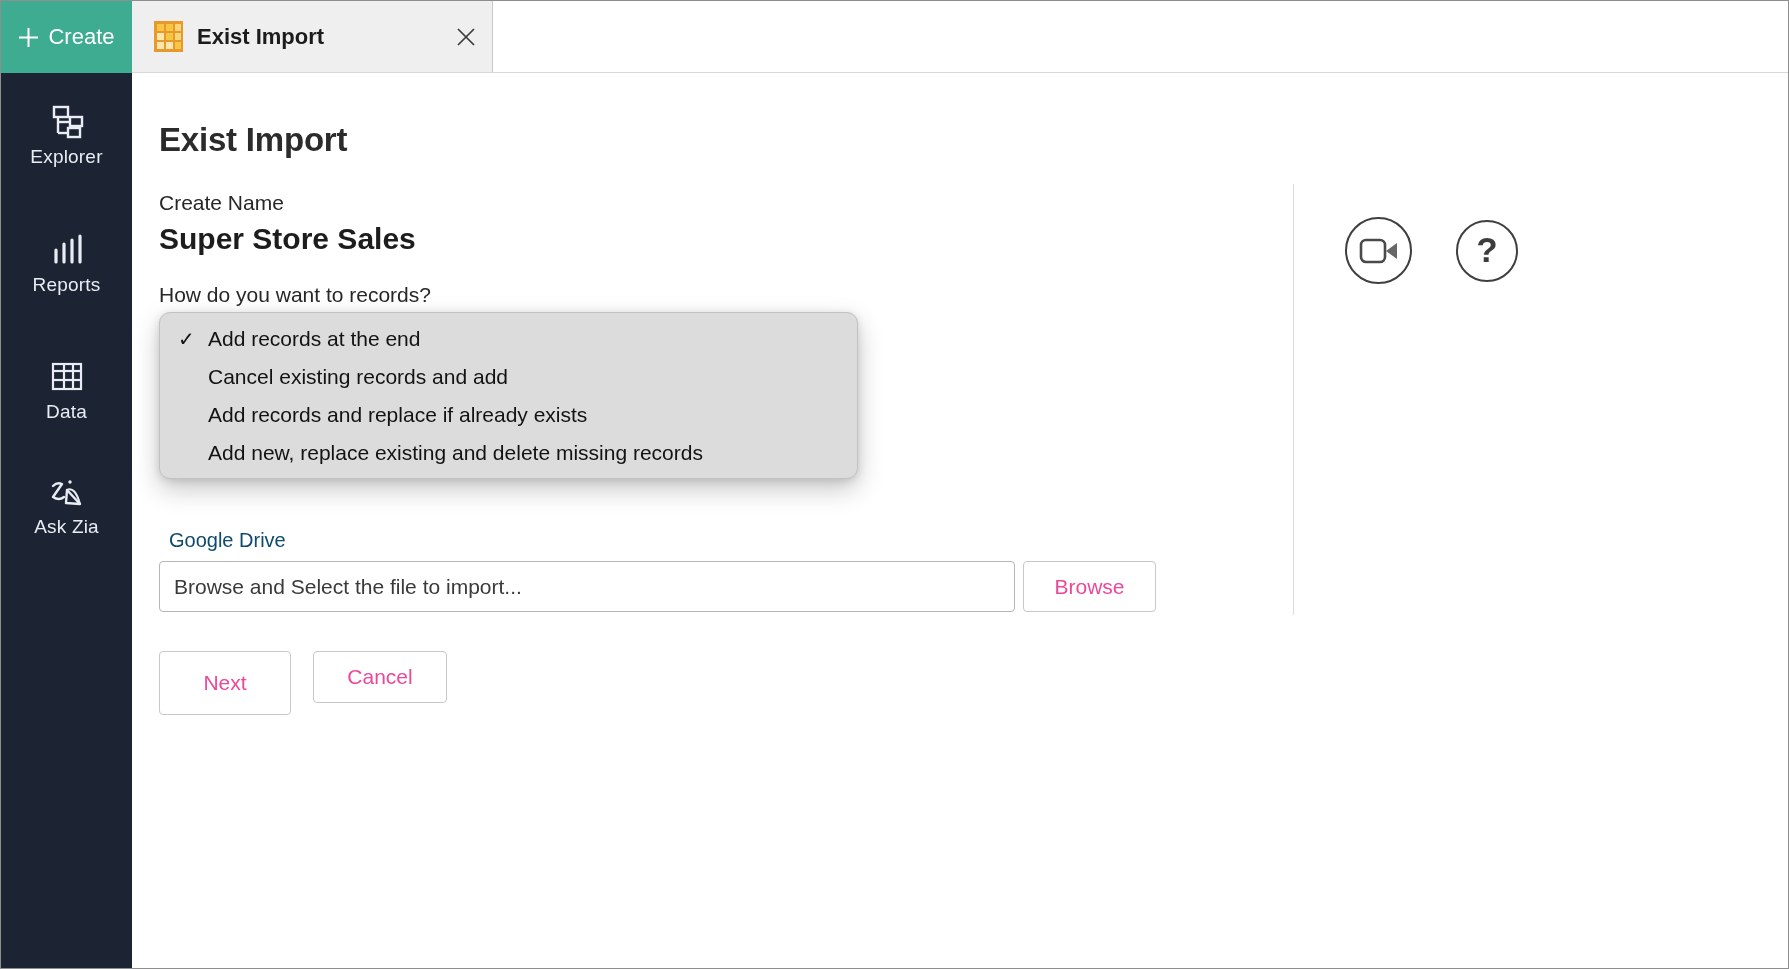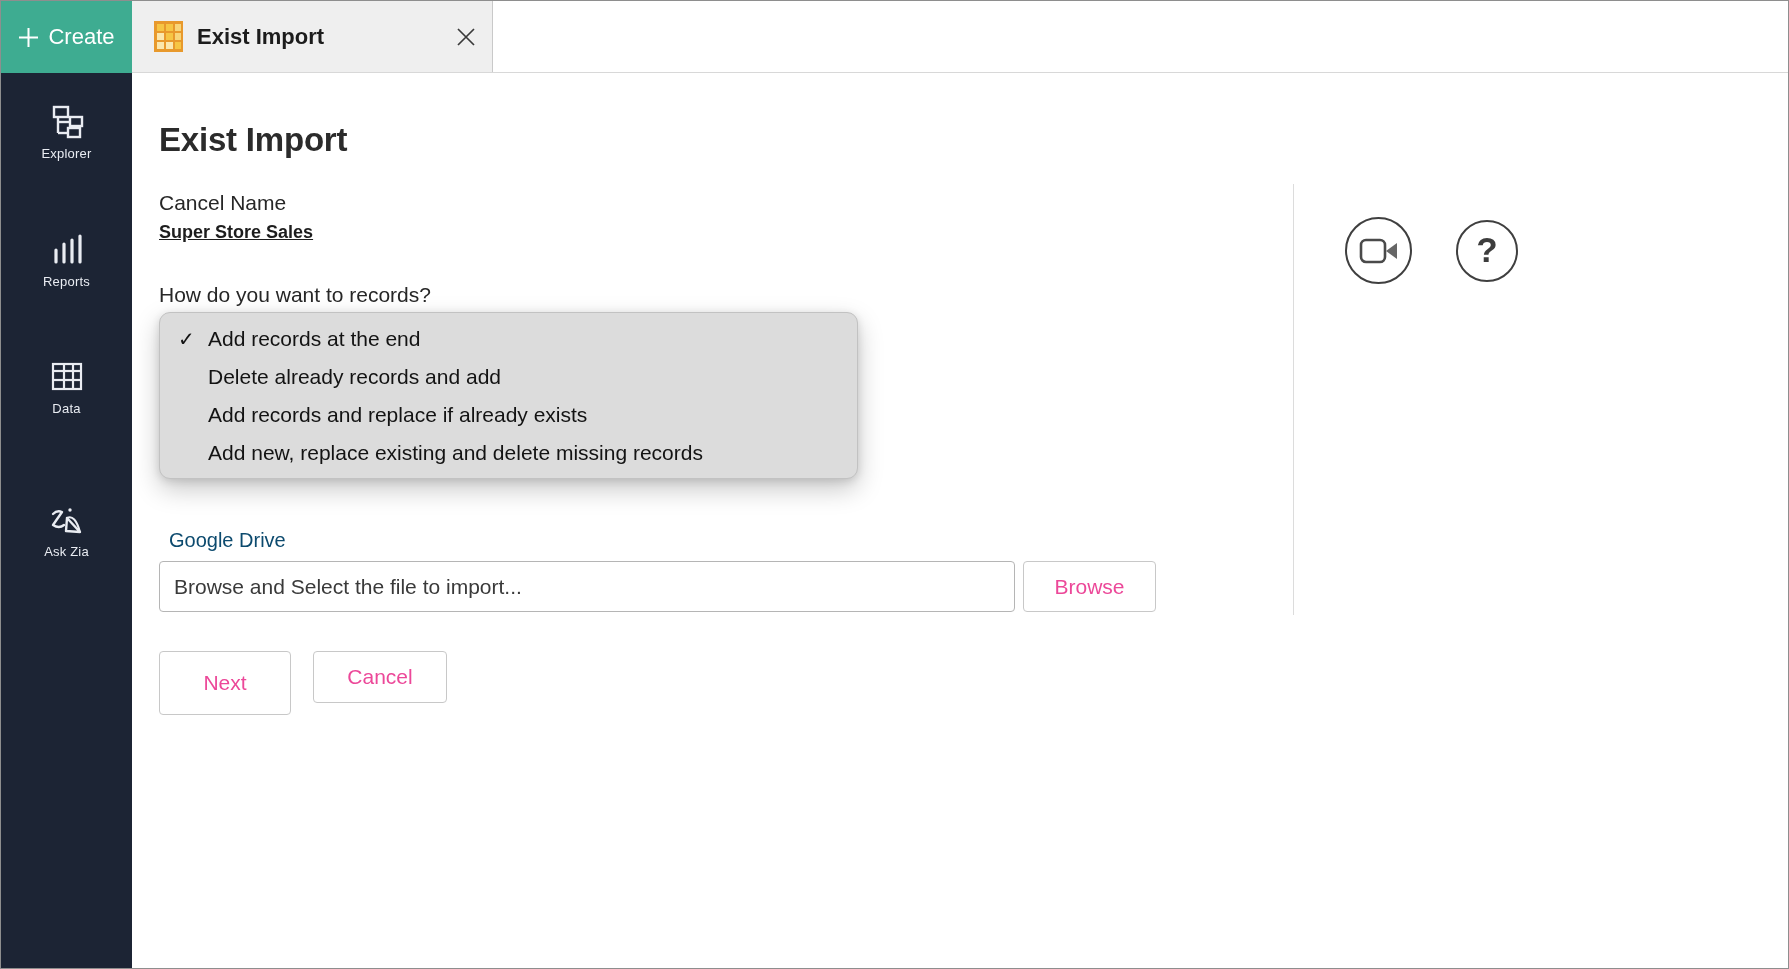--- a/index.html
+++ b/index.html
@@ -52,35 +52,35 @@
   .sidebar {
     position: absolute; left: 0; top: 72px; bottom: 0; width: 131px;
     background: #1c2434;
   }
   .side-item {
     position: absolute; left: 0; width: 131px;
     display: flex; flex-direction: column; align-items: center; gap: 7px;
     cursor: pointer;
   }
   .side-item .label {
-    font-size: 13px; color: #e9ecf2; letter-spacing: 0.2px; text-align: right;
+    font-size: 19px; color: #e9ecf2; letter-spacing: 0.2px; text-align: right;
   }
 
   
   .page-title {
     position: absolute; left: 158px; top: 120px;
     font-size: 33px; font-weight: 700; color: #2b2b2b; letter-spacing: -0.2px;
   }
   .tname-label {
     position: absolute; left: 158px; top: 190px;
     font-size: 21px; color: #272727;
   }
   .tname-value {
     position: absolute; left: 158px; top: 221px;
-    font-size: 18px; font-weight: 700; color: #1d1d1d; text-decoration: underline;
+    font-size: 30px; font-weight: 700; color: #1d1d1d;
   }
   .question {
     position: absolute; left: 158px; top: 282px;
     font-size: 21px; color: #272727;
   }
   .menu-panel {
     position: absolute; left: 158px; top: 311px;
     width: 699px; height: 167px;
     background: #dcdcdc;
     border: 1px solid #c2c2c2;
@@ -204,48 +204,48 @@
     <div class="side-item" style="top:158px">
       <svg width="36" height="36" viewBox="0 0 36 36" fill="none" stroke="#e9ecf2" stroke-width="3.2" stroke-linecap="round">
         <path d="M7 31 V19"></path>
         <path d="M15 31 V13"></path>
         <path d="M23 31 V9"></path>
         <path d="M31 31 V5"></path>
       </svg>
       <span class="label">Reports</span>
     </div>
 
-    <div class="side-item" style="top:432px">
+    <div class="side-item" style="top:404px">
       <svg width="40" height="32" viewBox="0 0 40 32" fill="none" stroke="#e9ecf2" stroke-width="2.4" stroke-linecap="round" stroke-linejoin="round">
         <path d="M6 9 Q10 5 15 7 L6 20 Q12 24 17 20"></path>
         <circle cx="23" cy="5" r="1.7" fill="#e9ecf2" stroke="none"></circle>
         <path d="M20 13 L19 26 L33 27 Z"></path>
         <path d="M20 13 Q28 9 33 27" stroke-width="2"></path>
       </svg>
       <span class="label">Ask Zia</span>
     </div>
   </nav>
 
   <main>
 
     <h1 class="page-title">Exist Import</h1>
 
-    <div class="tname-label">Cancel Name</div>
+    <div class="tname-label">Create Name</div>
     <div class="tname-value">Super Store Sales</div>
 
     <div class="question">How do you want to records?</div>
 
     <div class="menu-panel">
       <div class="menu-row">
         <span class="check">✓</span>
         <span>Add records at the end</span>
       </div>
       <div class="menu-row">
         <span class="check"></span>
-        <span>Delete already records and add</span>
+        <span>Cancel existing records and add</span>
       </div>
       <div class="menu-row">
         <span class="check"></span>
         <span>Add records and replace if already exists</span>
       </div>
       <div class="menu-row">
         <span class="check"></span>
         <span>Add new, replace existing and delete missing records</span>
       </div>
     </div>

